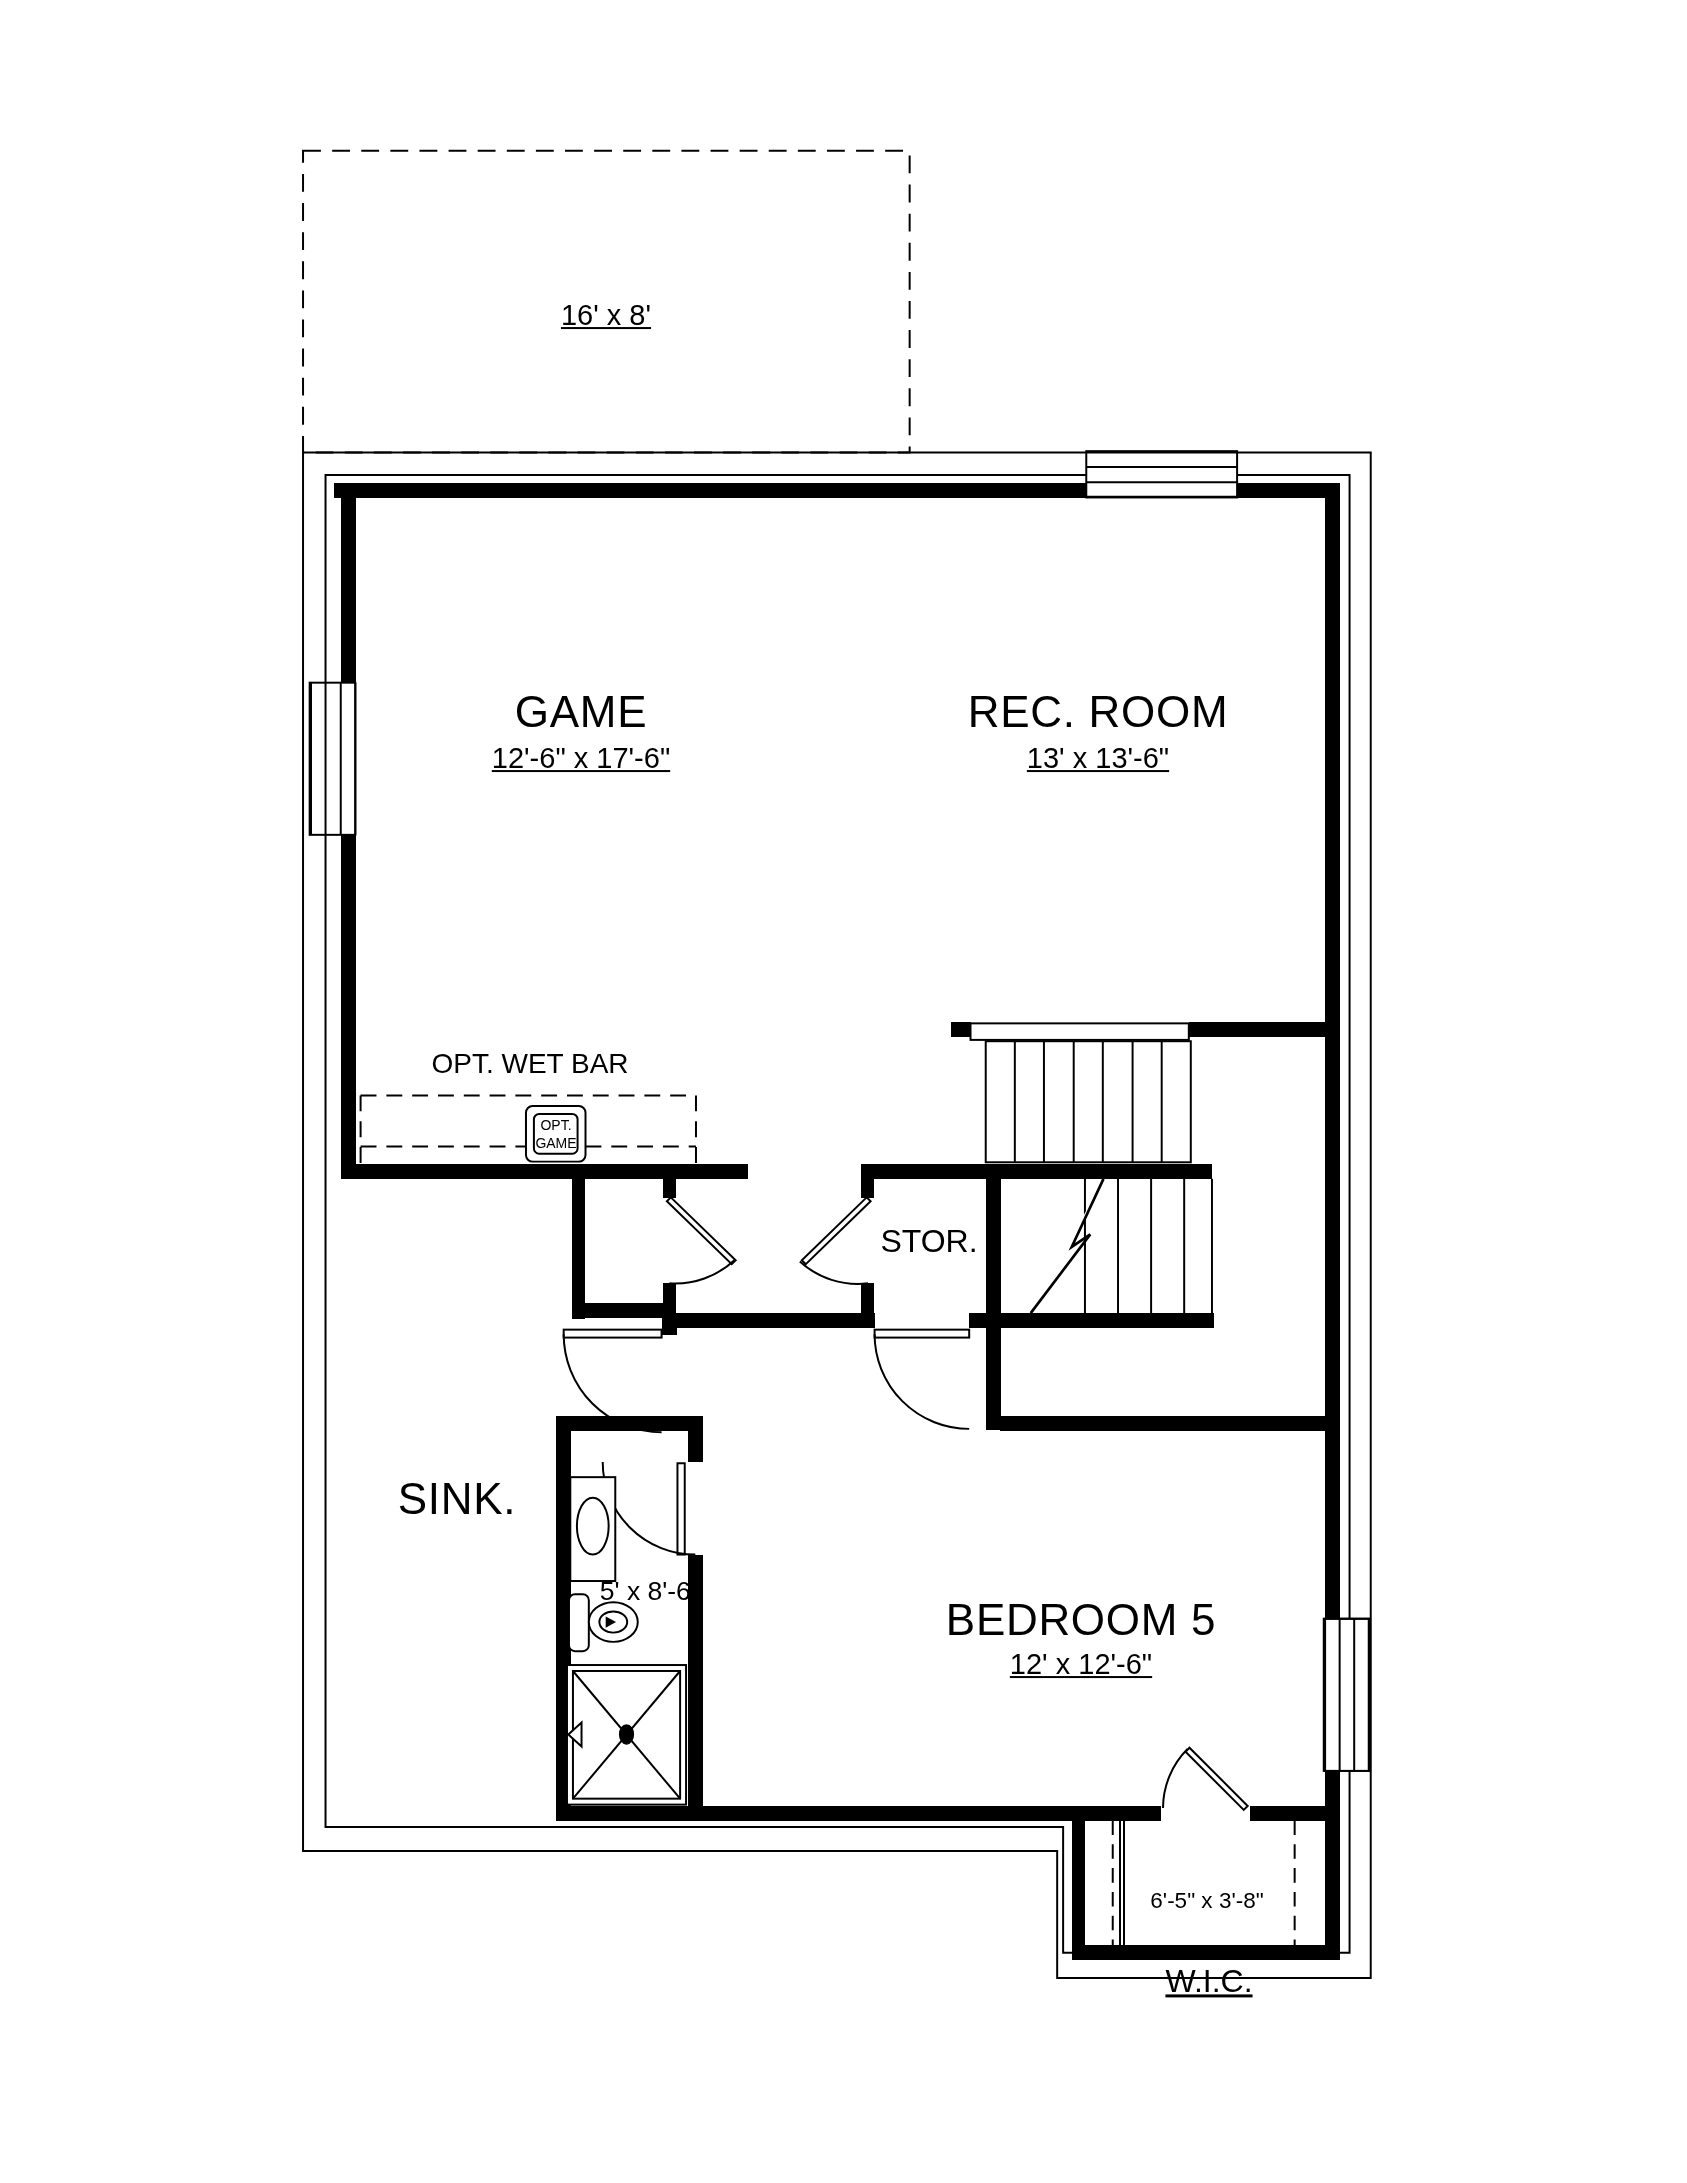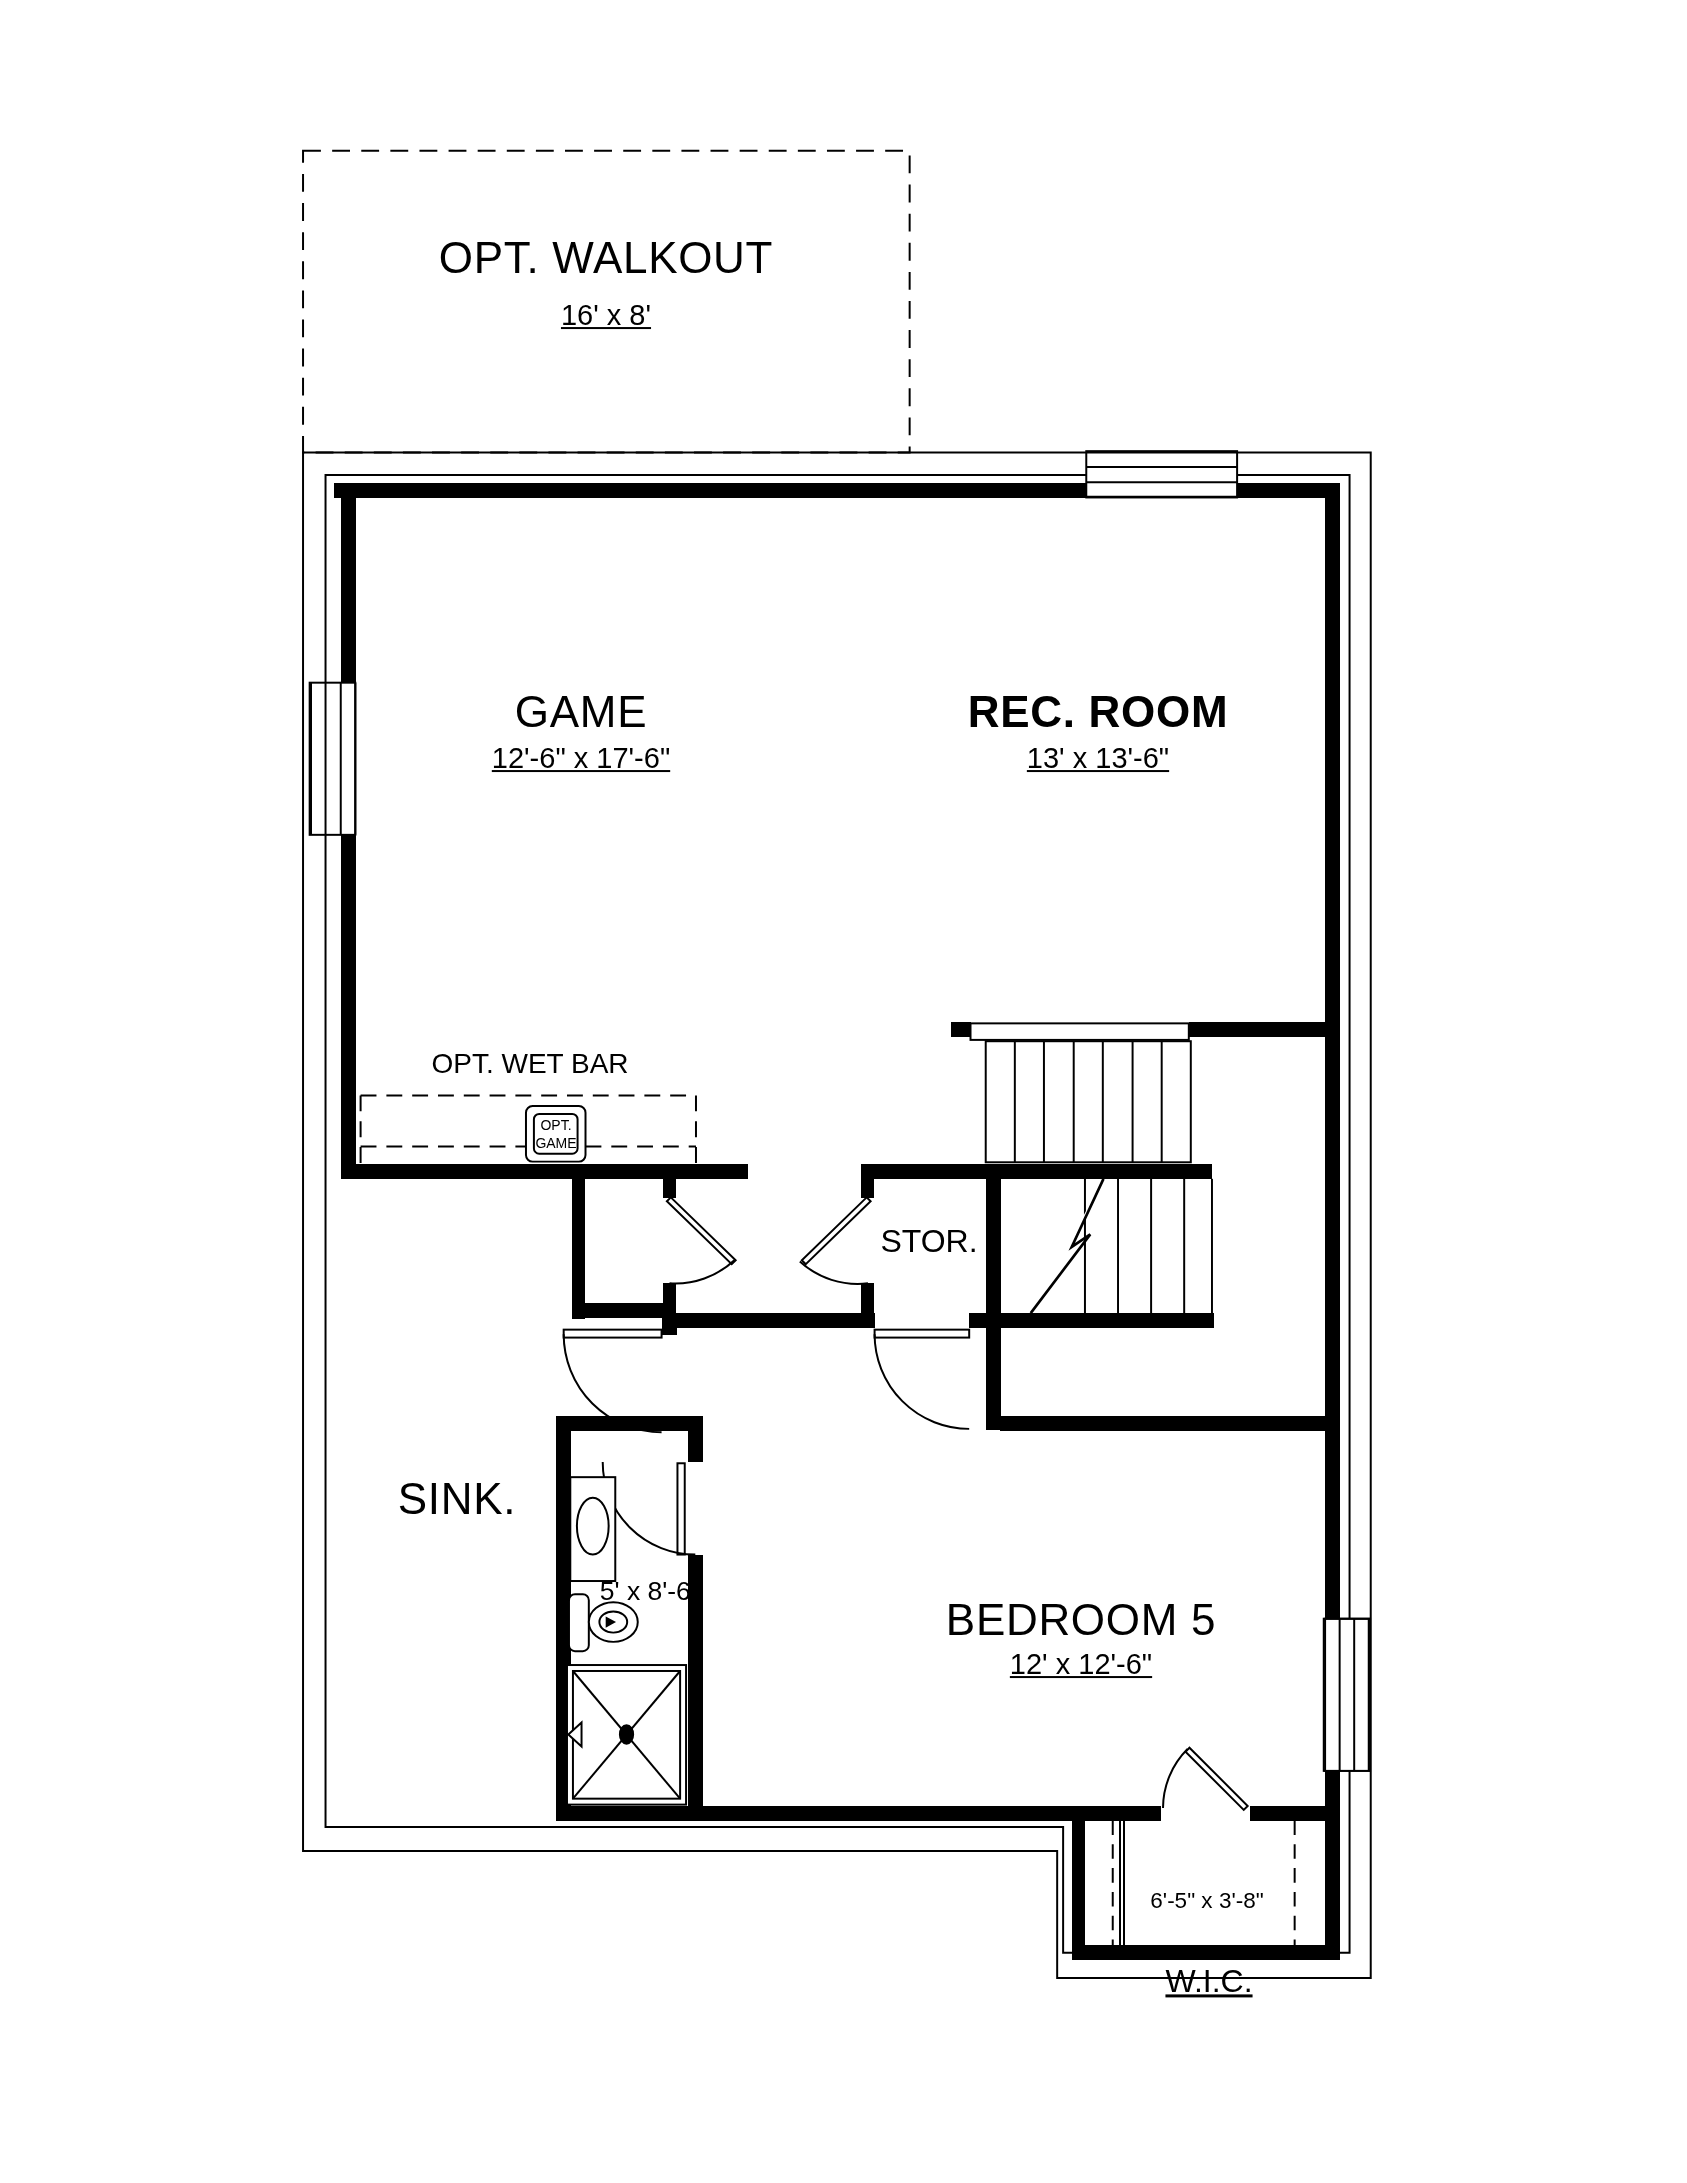--- a/index.html
+++ b/index.html
@@ -164,27 +164,26 @@
     </g>
 
     <g stroke-width="3">
       <line x1="1682" y1="2752" x2="1682" y2="2960" stroke-dasharray="22 14"></line>
       <line x1="1693" y1="2752" x2="1693" y2="2960"></line>
       <line x1="1699" y1="2752" x2="1699" y2="2960"></line>
       <line x1="1957" y1="2752" x2="1957" y2="2960" stroke-dasharray="22 14"></line>
     </g>
   </svg>
 
-  <div class="label room-label" style="left:606px;top:258px;">OPT. WALKOUT</div>
   <div class="label dim-label" style="left:606px;top:316px;">16' x 8'</div>
 
   <div class="label room-label" style="left:581px;top:712px;">GAME</div>
   <div class="label dim-label" style="left:581px;top:759px;">12'-6" x 17'-6"</div>
 
-  <div class="label room-label" style="left:1098px;top:712px;font-weight:bold;">REC. ROOM</div>
+  <div class="label room-label" style="left:1098px;top:712px;">REC. ROOM</div>
   <div class="label dim-label" style="left:1098px;top:759px;">13' x 13'-6"</div>
 
   <div class="label wetbar-label" style="left:530px;top:1064px;text-align:right;">OPT. WET BAR</div>
 
   <div class="label sink-label" style="left:556px;top:1134px;">
     <span style="display:block;">OPT.</span>
     <span style="display:block;">GAME</span>
   </div>
 
   <div class="label mid-label" style="left:929px;top:1242px;">STOR.</div>

